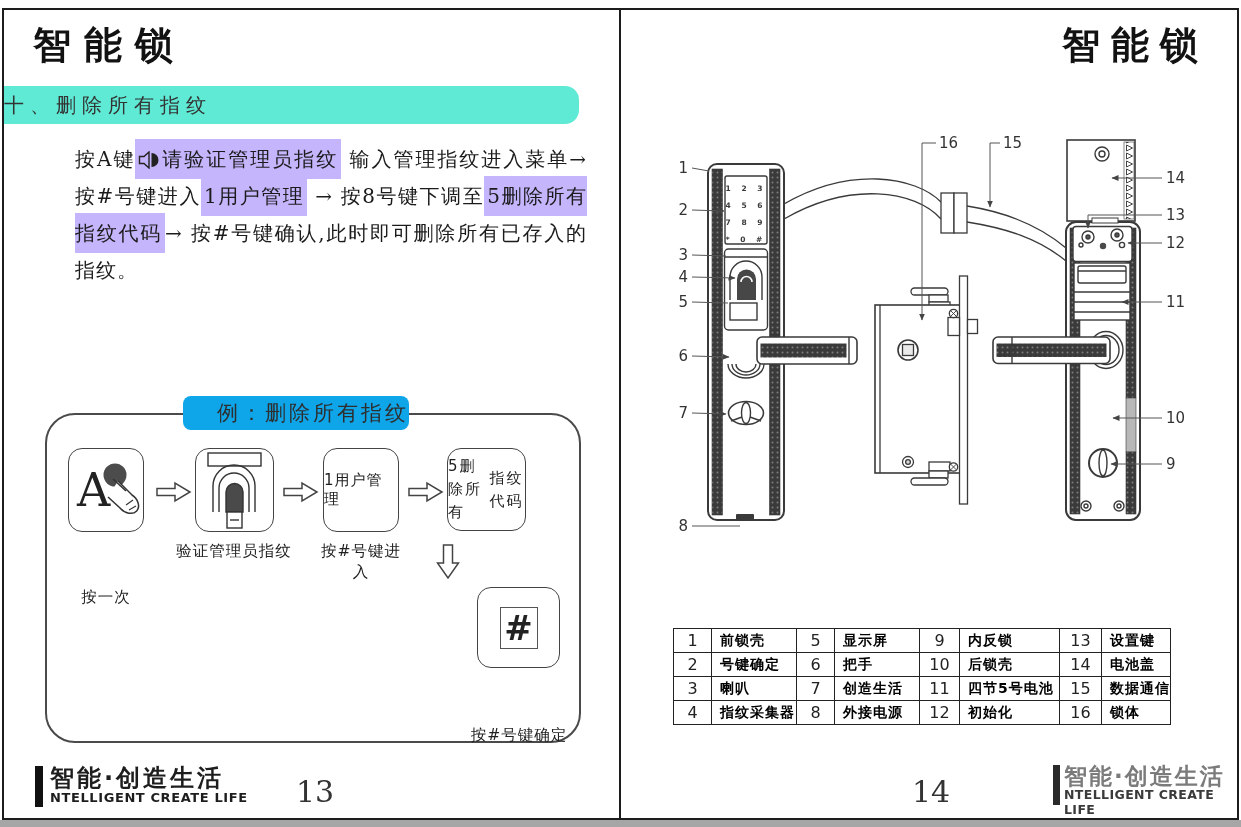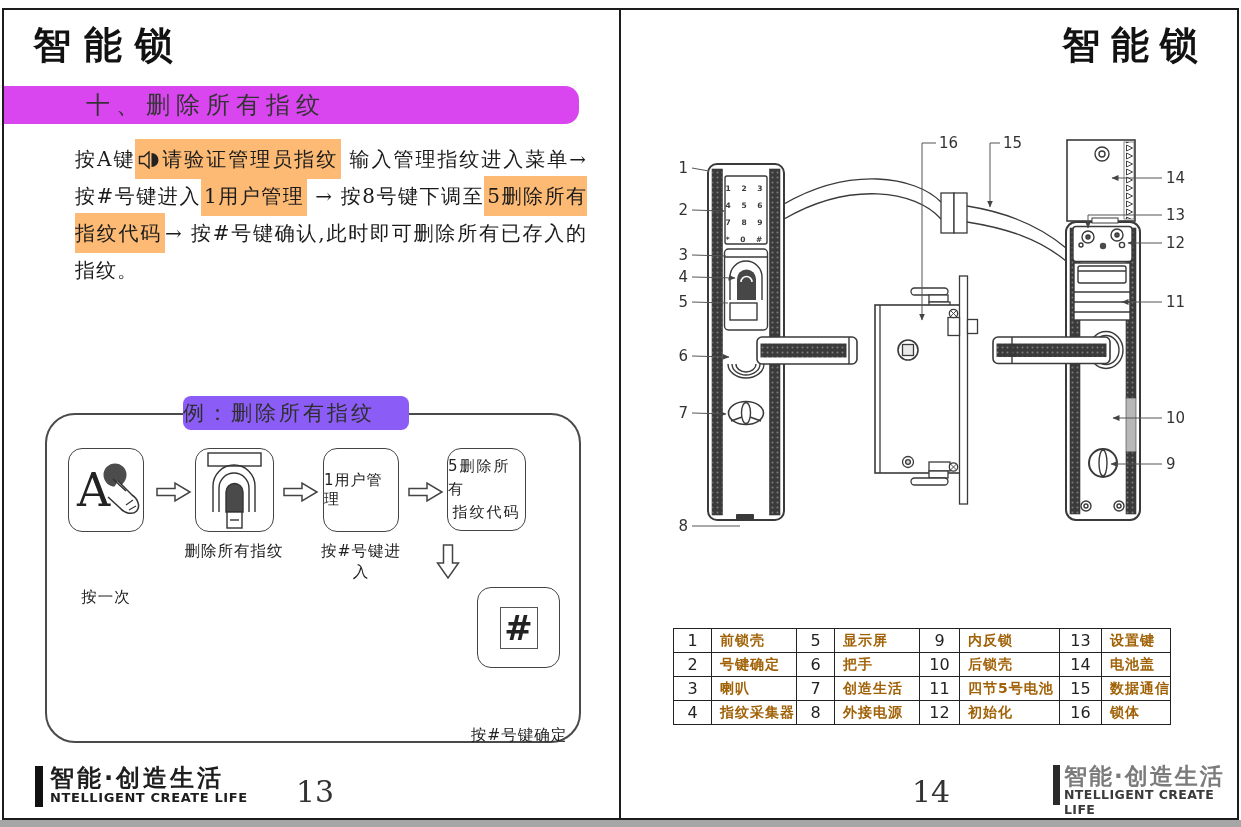--- a/index.html
+++ b/index.html
@@ -6,38 +6,38 @@
   #stage{position:relative;width:1241px;height:827px;background:#fff;overflow:hidden;
          font-family:"DejaVu Sans","Liberation Sans",sans-serif;color:#1e1e1e;text-decoration:underline;}
   .abs{position:absolute;}
   .frame{left:2px;top:8px;width:1233px;height:808px;border:2px solid #1c1c1c;}
   .divider{left:619px;top:8px;width:2px;height:812px;background:#1c1c1c;}
   .bottom-strip{left:0;bottom:0;width:1241px;height:7px;background:#a6a6a6;}
 
   .h-left{left:33px;top:20px;font-size:38px;font-weight:900;letter-spacing:13px;color:#121212;}
   .h-right{left:1062px;top:20px;font-size:38px;font-weight:900;letter-spacing:11px;color:#121212;}
 
-  .section-bar{left:4px;top:86px;width:575px;height:38px;background:#d946ef;
-               border-radius:0 14px 14px 0;box-sizing:border-box;padding-left:82px;
-               font-size:24px;letter-spacing:6px;line-height:39px;color:#333;font-weight:500;}
+  .section-bar{left:4px;top:86px;width:575px;height:38px;background:#5eead4;
+               border-radius:0 14px 14px 0;box-sizing:border-box;
+               font-size:20px;letter-spacing:6px;line-height:39px;color:#333;font-weight:500;}
 
   .para{left:75px;top:141px;width:512px;font-family:"DejaVu Serif","Liberation Serif",serif;
         font-size:20px;line-height:37px;letter-spacing:1px;color:#1b1b1b;text-align:justify;}
-  .hl{background:#fdba74;padding:8px 3px;}
+  .hl{background:#c4b5fd;padding:8px 3px;}
   .spk{vertical-align:-3px;margin-right:2px;}
 
   .flow{left:45px;top:413px;width:532px;height:326px;border:2px solid #4a4a4a;border-radius:30px;}
-  .flow-title{left:183px;top:396px;width:226px;height:34px;background:#8b5cf6;border-radius:8px;
-              font-size:21px;letter-spacing:3px;color:#2e2e2e;text-align:left;line-height:34px;font-weight:500;}
+  .flow-title{left:183px;top:396px;width:226px;height:34px;background:#0ea5e9;border-radius:8px;
+              font-size:21px;letter-spacing:3px;color:#2e2e2e;text-align:right;line-height:34px;font-weight:500;}
   .box{border:1.6px solid #444;border-radius:14px;background:#fff;box-sizing:border-box;
        display:flex;align-items:center;justify-content:center;}
   .b1{left:68px;top:448px;width:76px;height:84px;}
   .b2{left:195px;top:448px;width:79px;height:84px;}
   .b3{left:323px;top:448px;width:76px;height:84px;font-size:15px;letter-spacing:1px;font-weight:500;}
-  .b4{left:447px;top:448px;width:79px;height:83px;flex-direction:column;font-size:15px;
+  .b4{left:447px;top:448px;width:79px;height:83px;flex-direction:row;font-size:15px;
       letter-spacing:2px;line-height:23px;font-weight:500;}
   .b5{left:477px;top:587px;width:83px;height:81px;}
   .hashkey{width:36px;height:40px;border:1.3px solid #555;display:flex;align-items:center;justify-content:center;
            font-family:"DejaVu Serif","Liberation Serif",serif;font-style:italic;font-weight:700;font-size:34px;color:#222;}
   .ar1{left:155px;top:481px;}.ar2{left:282px;top:481px;}.ar3{left:407px;top:481px;}
   .dar{left:436px;top:543px;}
   .flabel{font-size:15.5px;font-weight:500;text-align:center;color:#222;letter-spacing:1px;}
   .lb1{left:68px;top:541px;width:76px;margin-top:46px;}
   .lb2{left:176px;top:541px;width:116px;}
   .lb3{left:316px;top:541px;width:90px;}
@@ -49,21 +49,21 @@
   .f-en-l{left:50px;top:790px;font-size:13px;font-weight:600;letter-spacing:0.6px;color:#1d1d1d;}
   .pn-l{left:296px;top:774px;font-size:30px;font-family:"DejaVu Serif","Liberation Serif",serif;color:#333;}
   .pn-r{left:912px;top:774px;font-size:30px;font-family:"DejaVu Serif","Liberation Serif",serif;color:#333;}
   .f-bar-r{left:1053px;top:765px;width:7px;height:40px;background:#2a2a2a;}
   .f-cn-r{left:1064px;top:761px;font-size:23px;font-weight:700;letter-spacing:2px;color:#7b7b7b;}
   .f-en-r{left:1064px;top:787px;font-size:12.5px;font-weight:600;letter-spacing:0.4px;color:#3a3a3a;}
 
   table.parts{left:673px;top:628px;width:497px;border-collapse:collapse;table-layout:fixed;position:absolute;}
   table.parts td{border:1.6px solid #222;height:21px;overflow:hidden;white-space:nowrap;}
   td.pn{text-align:center;font-size:16px;color:#222;}
-  td.pl{font-size:14px;font-weight:700;padding-left:8px;letter-spacing:1px;color:#a16207;}
+  td.pl{font-size:14px;font-weight:700;padding-left:8px;letter-spacing:1px;color:#000000;}
 
   .wm{left:92px;top:378px;font-size:70px;font-weight:700;letter-spacing:5px;white-space:nowrap;
       color:rgba(105,105,105,0.34);z-index:60;pointer-events:none;}
   svg text{stroke:none;}
 </style>
 </head>
 <body>
 
 <div id="stage">
   <div class="abs frame"></div>
@@ -121,21 +121,21 @@
   <svg class="abs ar3" width="38" height="22" viewBox="0 0 38 22">
       <path d="M2,7.5 h18 v-5.5 l15,9 -15,9 v-5.5 h-18 z" fill="#fff" stroke="#444" stroke-width="1.5"></path>
     </svg>
 
   <div class="abs box b4">
     <div>5删除所有</div>
     <div>指纹代码</div>
   </div>
 
   <div class="abs flabel lb1">按一次</div>
-  <div class="abs flabel lb2">删除所有指纹</div>
+  <div class="abs flabel lb2">验证管理员指纹</div>
   <div class="abs flabel lb3">按#号键进入</div>
 
   <svg class="abs dar" width="24" height="38" viewBox="0 0 24 38">
       <path d="M7.5,2 h9 v18 h6 l-10.5,15 -10.5,-15 h6 z" fill="#fff" stroke="#444" stroke-width="1.5"></path>
     </svg>
 
   <div class="abs box b5">
     <div class="hashkey">#</div>
   </div>
   <div class="abs flabel lb5">按#号键确定</div>

